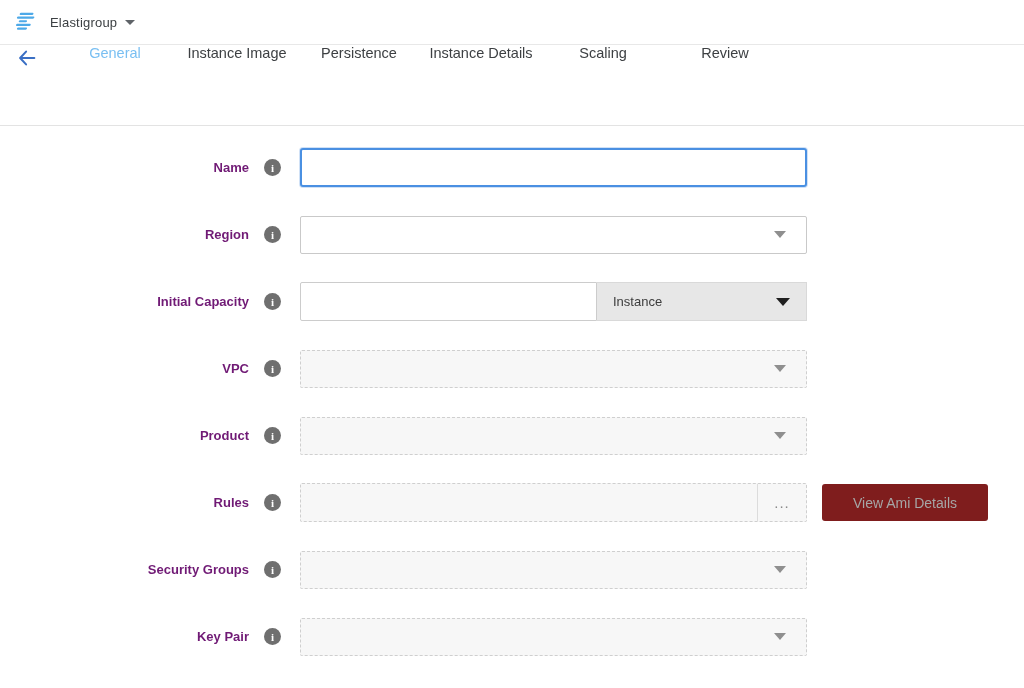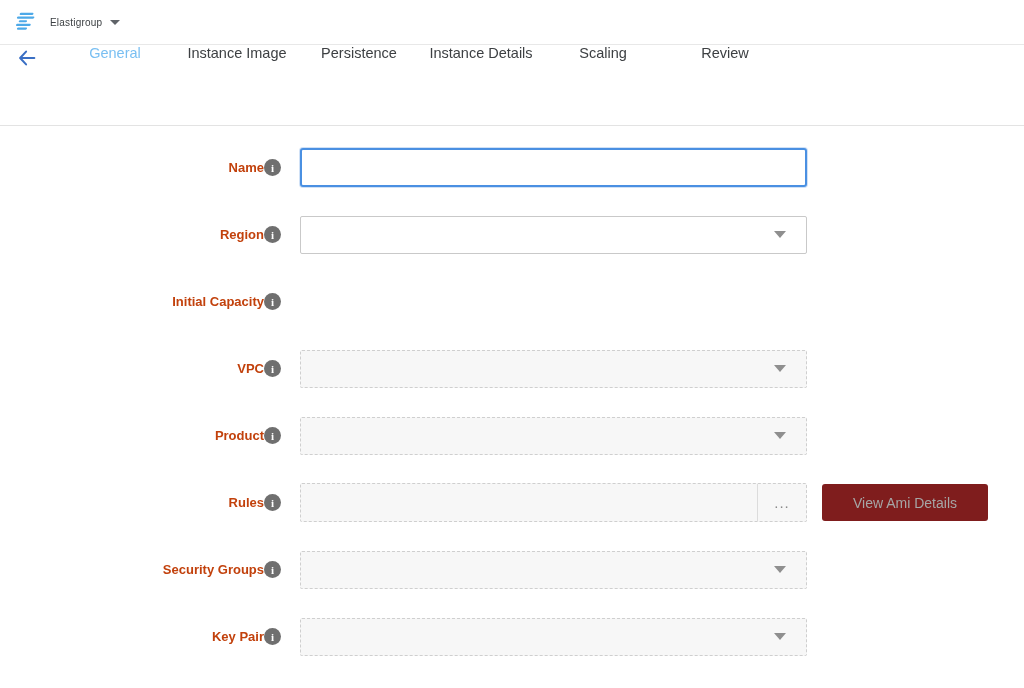--- a/index.html
+++ b/index.html
@@ -4,39 +4,39 @@
 <style>
   * { box-sizing: border-box; margin: 0; padding: 0; }
   html, body { width: 1024px; height: 688px; overflow: hidden; background: #fff;
     font-family: "Liberation Sans", sans-serif; }
 
   
   .topbar { height: 45px; display: flex; align-items: center; padding-left: 13px;
     border-bottom: 1px solid #e8e8e8; }
   .app-switcher { display: flex; align-items: center; cursor: pointer; }
   .logo { width: 24px; height: 22px; margin-right: 13px; }
-  .app-name { font-size: 10px; color: #3c4043; letter-spacing: 0.2px; }
+  .app-name { font-size: 13px; color: #3c4043; letter-spacing: 0.2px; }
   .caret-sm { width: 0; height: 0; border-left: 5px solid transparent;
     border-right: 5px solid transparent; border-top: 5px solid #5f6368; margin-left: 8px; }
 
   
   .tabbar { height: 81px; display: flex; align-items: flex-start; padding-left: 14px;
     border-bottom: 1px solid #e3e3e3; }
   .back-arrow { width: 26px; height: 26px; display: flex; align-items: center;
     justify-content: center; cursor: pointer; margin-right: 14px; }
   .tab { width: 122px; text-align: center; font-size: 14.5px; color: #3d4043;
     cursor: pointer; }
   .tab.active { color: #79bff2; }
 
   
   .form { padding-top: 22px; }
   .form-row { display: flex; align-items: center; margin-bottom: 28px; height: 39px; }
   .label-cell { width: 300px; display: flex; align-items: center;
     justify-content: flex-end; padding-right: 19px; }
-  .field-label { font-size: 13px; font-weight: bold; color: #c2410c; }
+  .field-label { font-size: 13px; font-weight: bold; color: #701a75; margin-right: 15px; }
   .info-icon { width: 17px; height: 17px; min-width: 17px; border-radius: 50%;
     background: #6f6f6f; color: #fff; font-size: 11px; font-weight: bold;
     display: flex; align-items: center; justify-content: center; cursor: pointer;
     font-family: "Liberation Serif", serif; }
   .field-area { width: 507px; display: flex; align-items: center; }
 
   .text-input { width: 100%; height: 39px; border: 2px solid #4a90e2; border-radius: 3px;
     outline: none; font-size: 14px; padding: 0 10px; color: #333;
     box-shadow: 0 0 0 1px rgba(120,170,230,0.35); }
 
@@ -129,20 +129,28 @@
         <span class="caret-gray"></span>
       </div>
     </div>
   </div>
 
   <div class="form-row">
     <div class="label-cell">
       <span class="field-label">Initial Capacity</span>
       <span class="info-icon">i</span>
     </div>
+    <div class="field-area">
+      <input class="capacity-input" type="text" value="" style="">
+      <div class="unit-select">
+        <span class="unit-label">Instance</span>
+        <span class="spacer" style="flex:1;"></span>
+        <span class="caret-black"></span>
+      </div>
+    </div>
   </div>
 
   <div class="form-row">
     <div class="label-cell">
       <span class="field-label">VPC</span>
       <span class="info-icon">i</span>
     </div>
     <div class="field-area">
       <div class="select disabled">
         <span class="spacer"></span>

